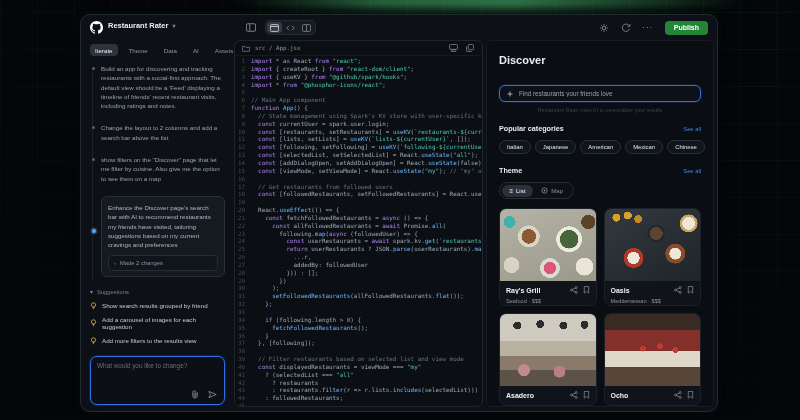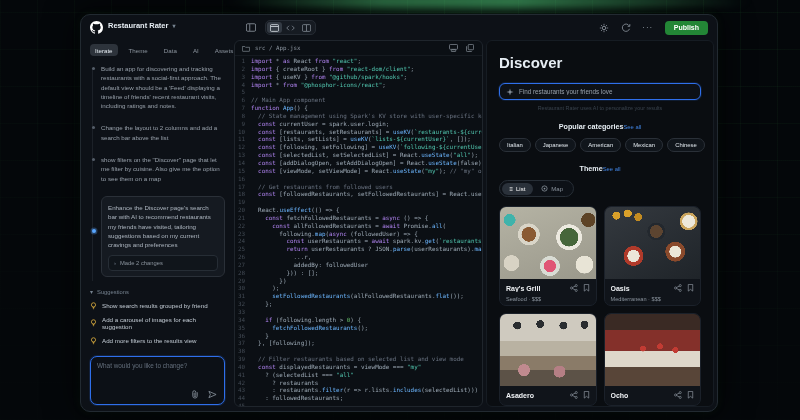--- a/index.html
+++ b/index.html
@@ -76,27 +76,27 @@
   .ed-icons{margin-left:auto;display:flex;gap:7px}
   .code{flex:1;overflow:hidden;padding-top:2px;font-family:"DejaVu Sans Mono",monospace;font-size:5.9px;line-height:7.85px}
   .cl{display:flex;white-space:pre}
   .ln{width:16px;flex:0 0 auto;text-align:right;padding-right:6px;color:#424a54}
   .ct{color:#9daab6;overflow:hidden}
   .tk{color:#b083f0}.ts{color:#52c7b0}.tc{color:#697280}.tf{color:#6cb6ff}.tn{color:#66c06a}
 
   
   .preview{width:228px;flex:0 0 auto;margin:0 3px 4px 0;background:#0a0d11;border:1px solid #161c23;border-radius:6px;
     padding:10px 12px 0;overflow:hidden;display:flex;flex-direction:column}
-  .pv-title{font-size:15px;font-weight:bold;color:#e6edf3;margin:3px 0 12px}
+  .pv-title{font-size:11px;font-weight:bold;color:#e6edf3;margin:3px 0 19px}
   .search{display:flex;align-items:center;gap:5px;height:17px;border:1px solid #2f6feb;border-radius:6px;
     background:#0d1117;box-shadow:0 0 0 1px rgba(47,111,235,.15);padding:0 6px;flex:0 0 auto}
   .search input{flex:1;background:none;border:none;outline:none;font-family:inherit;font-size:6.3px;color:#c9d1d9}
   .search input::placeholder{color:#98a1ab}
   .hint{font-size:5.4px;color:#39424c;text-align:center;margin:5px 0 11px}
-  .sec-head{display:flex;justify-content:center;align-items:center;margin-bottom:7px}
+  .sec-head{display:flex;justify-content:space-between;align-items:center;margin-bottom:7px}
   .sec-head h2{font-size:7.2px;color:#e6edf3}
   .see-all{font-size:5.8px;color:#4184e4;text-decoration:none;cursor:pointer}
   .chips{display:flex;gap:4px;margin-bottom:12px}
   .chip{font-size:5.9px;color:#dfe6ec;background:#10151b;border:1px solid #2a3038;border-radius:999px;
     padding:3px 7px;font-family:inherit;cursor:pointer;white-space:nowrap}
   .toggle{display:inline-flex;align-self:flex-start;background:#0d1117;border:1px solid #272e36;border-radius:999px;
     padding:1.5px;margin-bottom:9px}
   .tg{display:flex;align-items:center;gap:3px;font-size:6px;color:#8b949e;background:none;border:none;
     border-radius:999px;padding:2.5px 8px;font-family:inherit;cursor:pointer}
   .tg.on{background:#2a313a;color:#fff}

